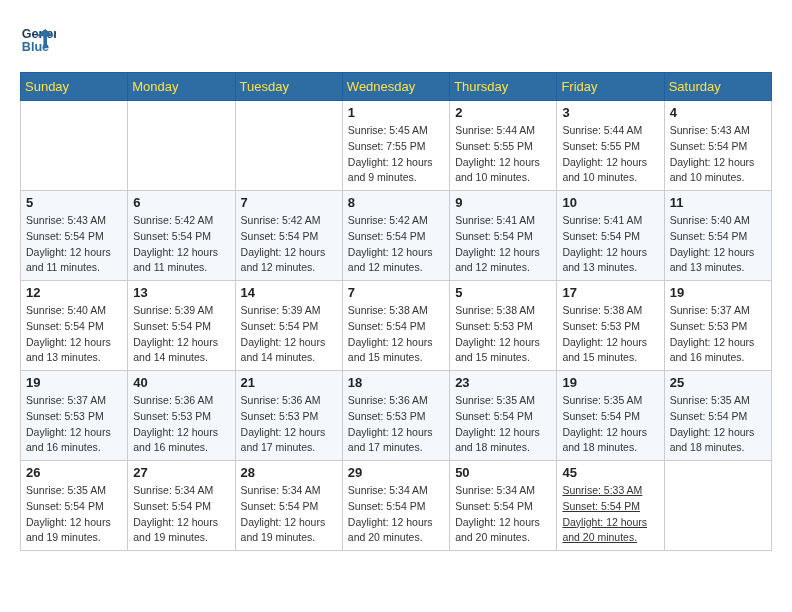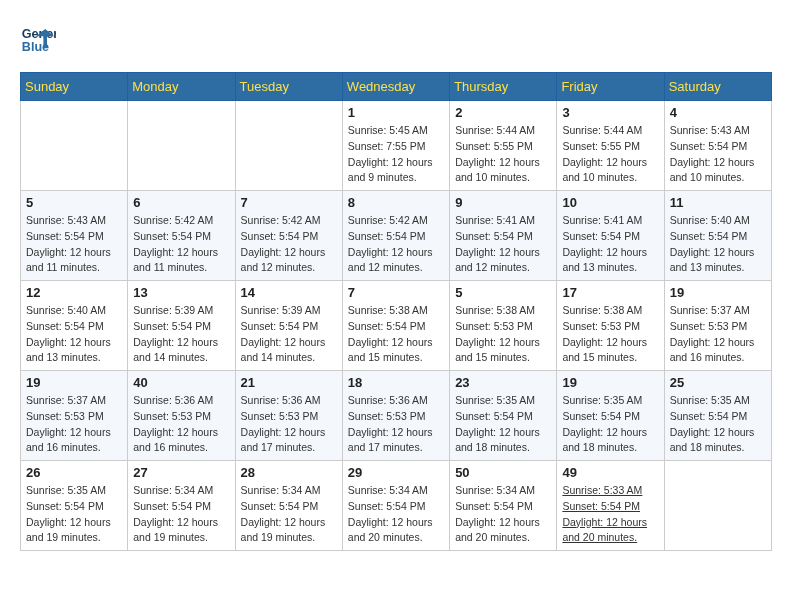--- a/index.html
+++ b/index.html
@@ -325,21 +325,21 @@
 and 20 minutes.</div>
         </td>
         <td>
           <div class="day-number">50</div>
           <div class="day-info" style="white-space: pre-line;">Sunrise: 5:34 AM
 Sunset: 5:54 PM
 Daylight: 12 hours
 and 20 minutes.</div>
         </td>
         <td>
-          <div class="day-number">49</div>
+          <div class="day-number">45</div>
           <div class="day-info" style="white-space: pre-line; text-decoration: underline;">Sunrise: 5:33 AM
 Sunset: 5:54 PM
 Daylight: 12 hours
 and 20 minutes.</div>
         </td>
         <td class="empty-cell"></td>
       </tr>
     </tbody>
 </table>
 

